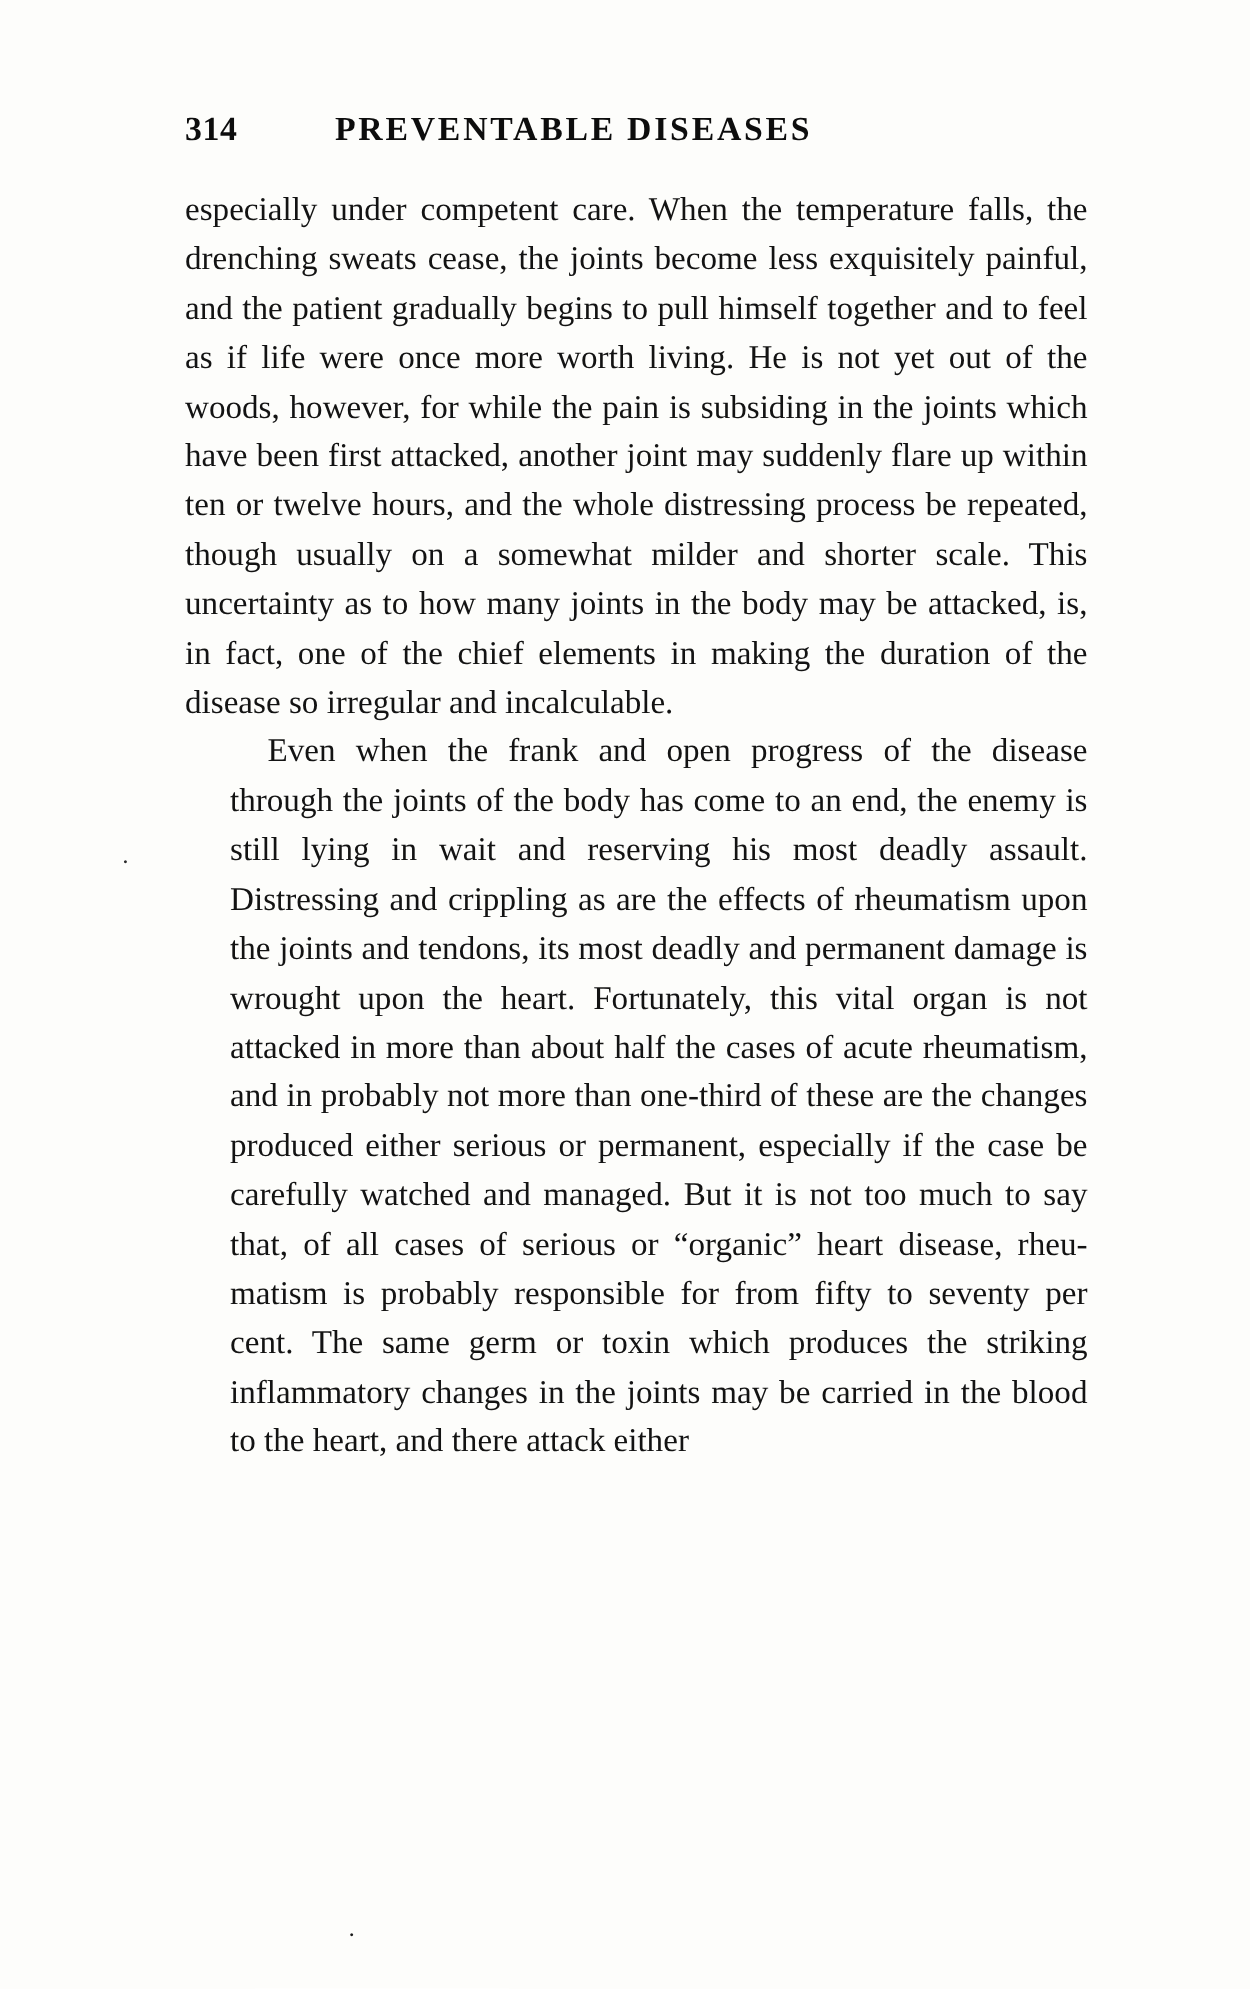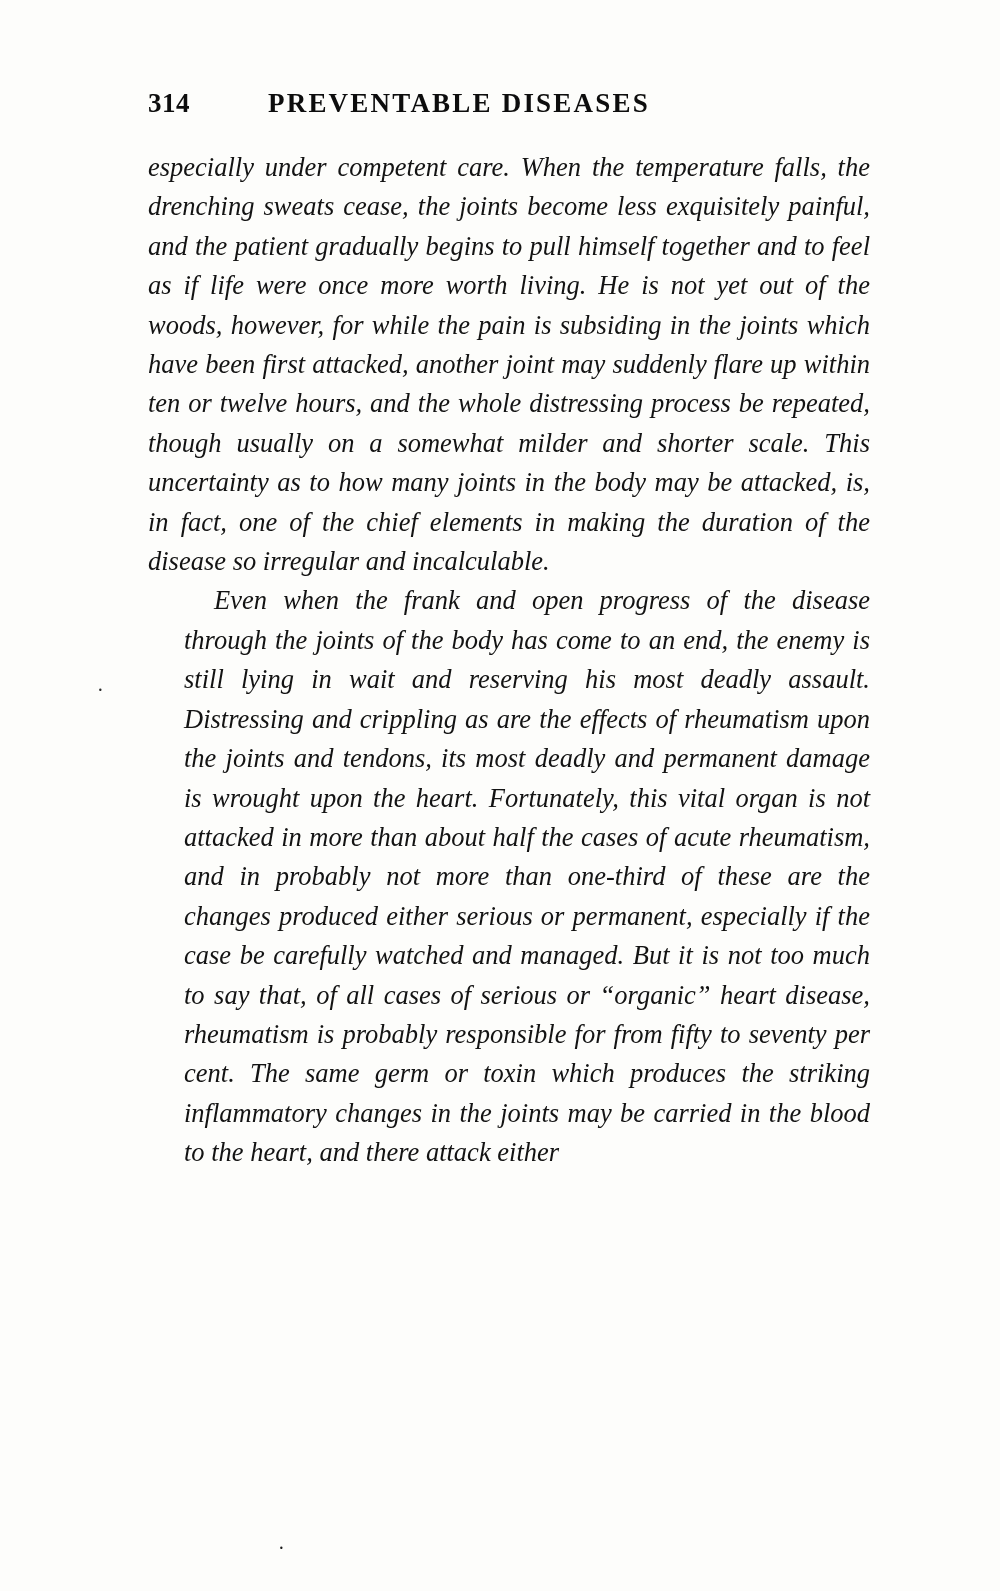--- a/index.html
+++ b/index.html
@@ -37,21 +37,20 @@
     font-weight: bold;
     letter-spacing: 2.2px;
     color: #0d0d0d;
     white-space: nowrap;
   }
   .body-col {
     position: absolute;
     top: 148px;
     left: 148px;
     width: 722px;
-    font-style: italic;
   }
   p.para {
     margin: 0;
     font-size: 26.5px;
     line-height: 39.4px;
     text-align: justify;
     text-justify: inter-word;
     color: #131313;
     hyphens: manual;
   }

